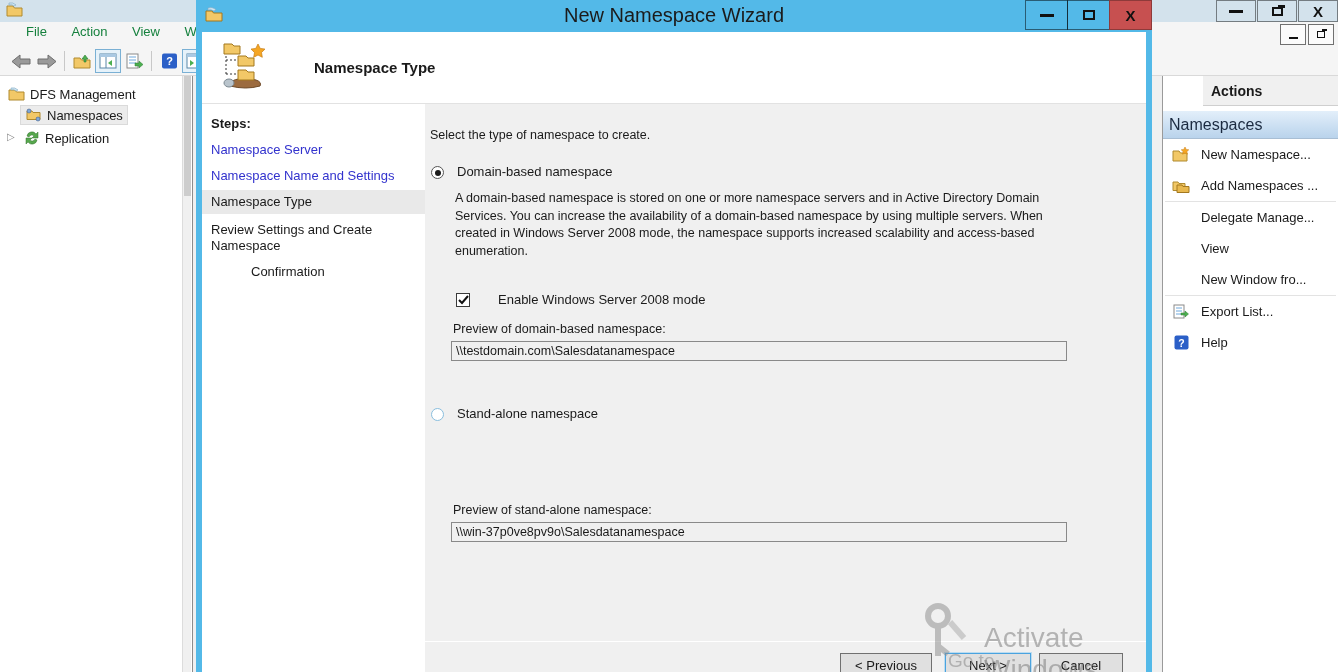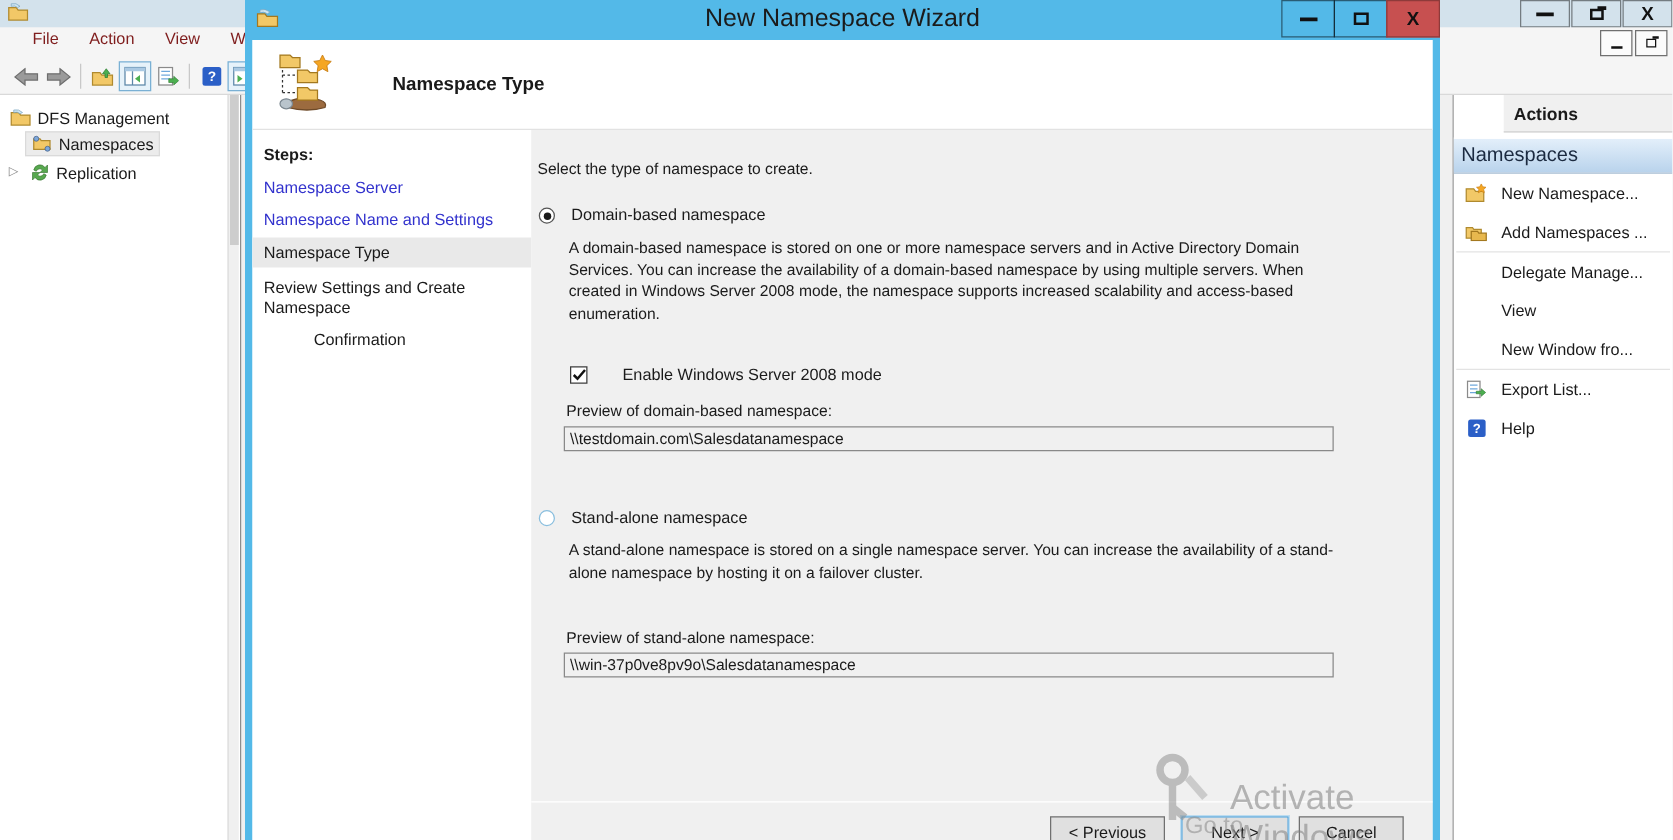--- a/index.html
+++ b/index.html
@@ -12,21 +12,21 @@
   .main-win-controls { position:absolute; right:0; top:0; height:22px; display:flex; }
   .mwc-btn { width:40px; height:22px; border:1px solid rgba(0,0,0,0.45); background:transparent;
              display:flex; align-items:center; justify-content:center; margin-left:1px; }
   .glyph-min { width:14px; height:3px; background:#111; }
   .glyph-max { width:12px; height:10px; border:2px solid #111; }
   .glyph-restore { width:11px; height:9px; border:2px solid #111; position:relative; }
   .glyph-restore:after { content:""; position:absolute; right:-4px; top:-4px; width:7px; height:3px; background:#111; }
   .glyph-x { font-weight:bold; font-size:15px; color:#111; line-height:1; }
 
   .menubar { position:absolute; left:0; top:22px; width:1338px; height:25px; background:#f5f5f5; }
-  .menu-item { display:inline-block; padding:0 10px; font-size:13px; color:#7f1d1d; }
+  .menu-item { display:inline-block; padding:0 10px; font-size:13px; color:#15803d; }
   .menu-item:first-child { margin-left:16px; }
   .child-win-controls { position:absolute; right:4px; top:2px; display:flex; gap:2px; }
   .cwc-btn { width:26px; height:21px; border:1px solid #707070; background:#fbfbfb;
              display:flex; align-items:center; justify-content:center; }
   .glyph-min-sm { width:9px; height:2px; background:#111; margin-top:6px; }
   .glyph-restore-sm { width:8px; height:7px; border:1px solid #111; position:relative; }
   .glyph-restore-sm:after { content:""; position:absolute; right:-3px; top:-3px; width:5px; height:2px; background:#111; }
 
   .toolbar { position:absolute; left:0; top:47px; width:1338px; height:29px; background:#f5f5f5;
              border-bottom:1px solid #d9d9d9; display:flex; align-items:center; padding-left:8px; }
@@ -352,21 +352,20 @@
           <span class="c-label">Enable Windows Server 2008 mode</span>
         </div>
 
         <div class="preview-label" style="left:28px; top:218px;">Preview of domain-based namespace:</div>
         <input class="preview-input" style="left: 26px; top: 237px;" readonly="" value="\\testdomain.com\Salesdatanamespace">
 
         <div class="radio-row" style="left:6px; top:302px;">
           <span class="radio unchecked"></span>
           <span class="r-label">Stand-alone namespace</span>
         </div>
-        <div class="desc-text" style="left:30px; top:328px; width:612px;">A stand-alone namespace is stored on a single namespace server. You can increase the availability of a stand-alone namespace by hosting it on a failover cluster.</div>
 
         <div class="preview-label" style="left:28px; top:399px;">Preview of stand-alone namespace:</div>
         <input class="preview-input" style="left: 26px; top: 418px;" readonly="" value="\\win-37p0ve8pv9o\Salesdatanamespace">
 
         <div class="btn-sep"></div>
         <button class="wiz-btn" style="left:415px; width:92px;">&lt; Previous</button>
         <button class="wiz-btn focused" style="left:520px; width:86px;">Next &gt;</button>
         <button class="wiz-btn" style="left:614px; width:84px;">Cancel</button>
       </div>
     </div>

